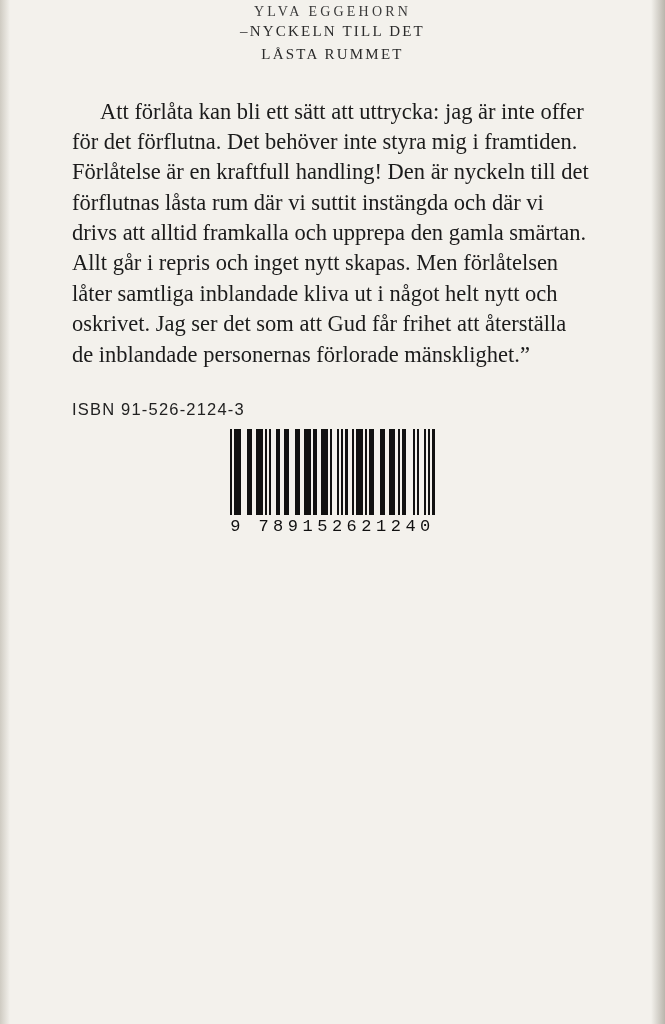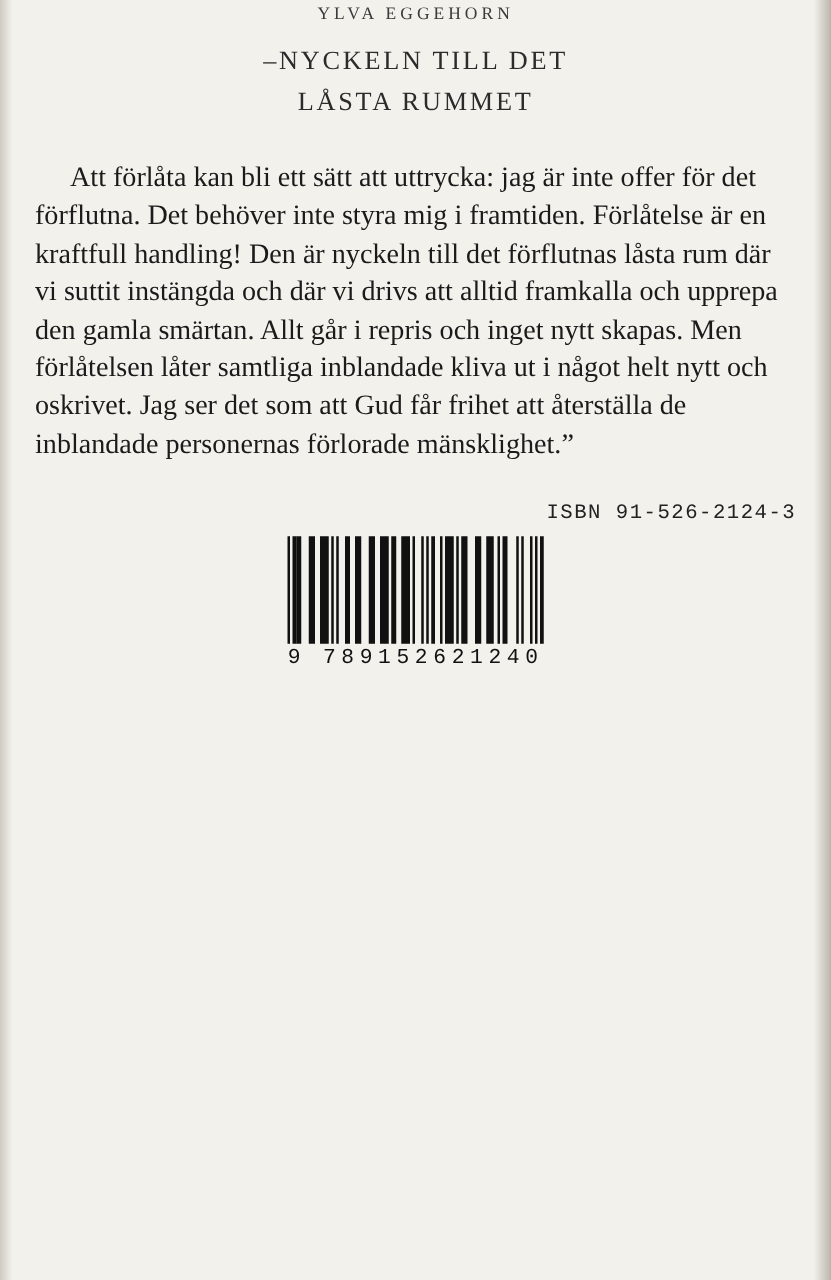--- a/index.html
+++ b/index.html
@@ -35,21 +35,21 @@
     content: "";
     position: absolute;
     right: 0; top: 0; bottom: 0;
     width: 14px;
     background: linear-gradient(to left, #b9b5ac, #f3f1ec);
     pointer-events: none;
   }
   .inner {
     position: relative;
     z-index: 2;
-    padding: 0 28px;
+    padding: 0 72px;
   }
   .author {
     text-align: center;
     font-family: "Liberation Serif", serif;
     font-size: 14px;
     letter-spacing: 3.2px;
     color: #3a3a3a;
     padding-top: 4px;
     font-variant: small-caps;
     text-transform: uppercase;
@@ -59,24 +59,23 @@
     font-family: "Liberation Serif", serif;
     font-size: 38px;
     letter-spacing: 1.5px;
     color: #1a1a1a;
     margin-top: 22px;
     line-height: 1;
     font-variant: small-caps;
   }
   .subtitle {
     text-align: center;
-    font-size: 21px;
+    font-size: 15px;
     letter-spacing: 2.2px;
     color: #2b2b2b;
-    margin-top: 12px;
     line-height: 1.55;
     font-variant: small-caps;
     text-transform: uppercase;
   }
   .blurb {
     margin-top: 30px;
     font-size: 22.5px;
     line-height: 1.35;
     color: #1b1b1b;
     text-align: left;
@@ -84,23 +83,23 @@
   .blurb p {
     margin: 0;
   }
   .blurb p.indent {
     text-indent: 28px;
   }
   .dropcap {
     font-size: 27px;
   }
   .isbn {
-    text-align: right;
+    text-align: left;
     margin-top: 30px;
-    font-family: Liberation Mono, monospace;
+    font-family: Liberation Sans, sans-serif;
     font-size: 16.5px;
     letter-spacing: 1.2px;
     color: #222;
   }
   .barcode-wrap {
     margin-top: 10px;
     display: flex;
     justify-content: center;
   }
   .barcode {

